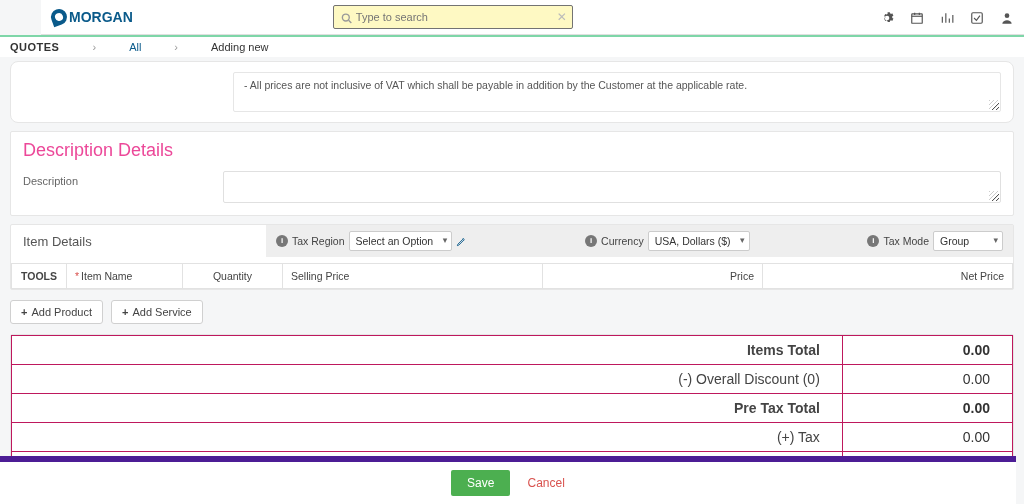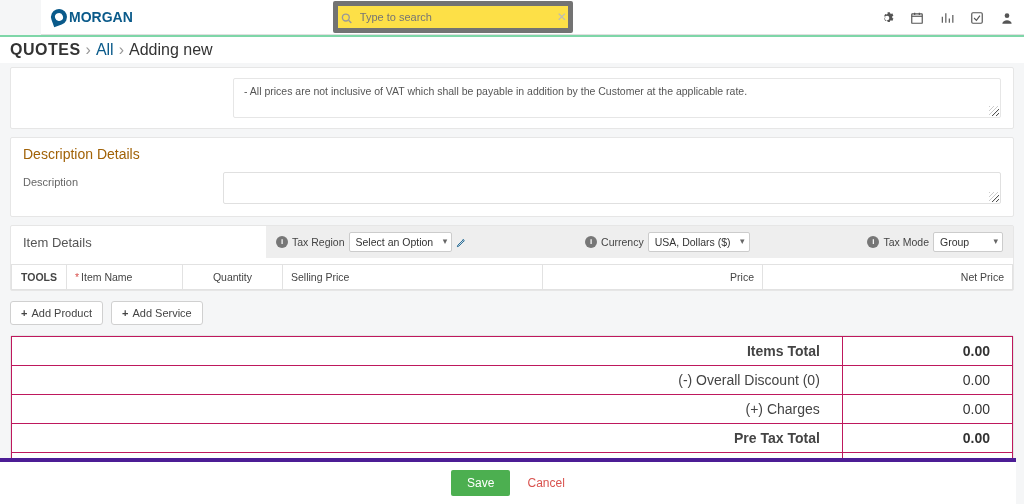--- a/index.html
+++ b/index.html
@@ -3,34 +3,34 @@
 <meta charset="utf-8">
 <style>
 * { margin:0; padding:0; box-sizing:border-box; font-family:Arial,Helvetica,sans-serif; }
 body { background:#f5f6f7; font-size:11px; color:#333; }
 .top-bar { background:#fff; height:35px; display:flex; align-items:center; padding:0 10px; border-bottom:1px solid #e0e0e0;margin-left:41px; }
 .logo { display:flex; align-items:center; color:#0a5a8a; font-weight:bold; font-size:14px; }
 .logo-mark { width:16px; height:16px; background:#0a5a8a; border-radius:50% 50% 50% 0; margin-right:2px; transform:rotate(-20deg); position:relative; }
 .logo-mark::after { content:""; position:absolute; width:8px; height:8px; background:#fff; border-radius:50%; top:4px; left:4px; }
 .search-wrap { margin-left:200px; position:relative; }
 .search-ico { position:absolute; left:8px; top:50%; transform:translateY(-50%); color:#999; font-size:11px; }
-.search-input { width:240px; padding:5px 22px 5px 22px; border:5px solid #737373; border-radius:2px; font-size:11px; background:#fde047; }
+.search-input { width:240px; padding:5px 22px 5px 22px; border:1px solid #737373; border-radius:2px; font-size:11px; background:#fef9c3; }
 .search-clear { position:absolute; right:6px; top:50%; transform:translateY(-50%); color:#bbb; font-size:12px; cursor:pointer; }
 .top-icons { margin-left:auto; display:flex; gap:16px; color:#555; font-size:14px; }
 .top-icons span { cursor:pointer; }
-.sub-bar { background:#fff; padding:4px 10px; font-size:16px; border-top:2px solid #7ed6a8; display:flex; align-items:center; }
+.sub-bar { background:#fff; padding:4px 10px; font-size:11px; border-top:2px solid #7ed6a8; display:flex; align-items:center;gap:28px; }
 .sub-bar .mod { font-weight:bold; color:#333; letter-spacing:0.5px; }
 .sub-bar .sep { margin:0 5px; color:#999; }
 .sub-bar a { color:#0a5a8a; }
 .page { padding:4px 10px 60px 10px; }
 .panel { background:#fff; border:1px solid #e6e6e6; border-radius:2px; margin-bottom:8px; }
-.panel-pad { padding:10px 12px; }
+.panel-pad { padding:10px 12px;border-radius:8px; }
 .terms-box { border:1px solid #e6e6e6; border-radius:2px; padding:6px 10px; font-size:10.5px; color:#555; margin-left:210px; min-height:40px; resize:both; overflow:auto; position:relative; }
 .terms-box .resize { position:absolute; right:1px; bottom:1px; width:10px; height:10px; background:repeating-linear-gradient(135deg,#ccc 0 1px,transparent 1px 3px); }
-.section-title { font-size:14px; color:#a16207; padding:8px 12px 4px 12px; }
+.section-title { font-size:18px; color:#ec4899; padding:8px 12px 4px 12px; }
 .desc-row { display:flex; padding:6px 12px 12px 12px; align-items:flex-start; }
 .desc-label { width:200px; font-size:11px; color:#666; padding-top:4px; }
 .desc-field { flex:1; border:1px solid #e0e0e0; border-radius:2px; min-height:32px; position:relative; resize:both; overflow:auto; }
 .desc-field .resize { position:absolute; right:1px; bottom:1px; width:10px; height:10px; background:repeating-linear-gradient(135deg,#ccc 0 1px,transparent 1px 3px); }
 .item-header { display:flex; align-items:center; }
 .item-title { font-size:13px; color:#555; padding:8px 12px; width:255px; }
 .tax-strip { flex:1; background:#eee; display:flex; align-items:center; padding:6px 10px; gap:6px; }
 .tax-strip .grp { display:flex; align-items:center; gap:4px; }
 .tax-strip label { font-size:10.5px; color:#444; }
 .info-ico { display:inline-block; width:12px; height:12px; border-radius:50%; background:#777; color:#fff; font-size:8px; text-align:center; line-height:12px; font-weight:bold; }
@@ -48,21 +48,21 @@
 .tbl th.item { text-align:left; }
 .req { color:#d9534f; margin-right:2px; }
 .add-row { margin:10px 0; display:flex; gap:8px; }
 .btn-ghost { border:1px solid #d0d0d0; background:#fff; padding:5px 10px; font-size:11px; border-radius:3px; cursor:pointer; display:inline-flex; align-items:center; gap:4px; color:#444; }
 .btn-ghost .plus { font-weight:bold; }
 .totals { width:100%; border-collapse:collapse; }
 .totals tr td { border:1px solid #be185d; padding:6px 22px; font-size:14px; }
 .totals tr td:first-child { text-align:right; color:#444; width:83%; }
 .totals tr td:last-child { text-align:right; color:#333; width:17%;margin-top:44px; }
 .totals .bold td { font-weight:bold; }
-.footer-bar { position:fixed; left:0; right:8px; bottom:0; background:#fff; border-top:4px solid #4c1d95; padding:8px 0; text-align:center; }
+.footer-bar { position:fixed; left:0; right:8px; bottom:0; background:#fff; border-top:6px solid #4c1d95; padding:8px 0; text-align:center; }
 .btn-save { background:#4caf50; color:#fff; border:none; padding:6px 16px; border-radius:2px; font-size:12px; cursor:pointer; }
 .btn-cancel { color:#d9534f; margin-left:14px; cursor:pointer; font-size:12px; background:none; border:none; }
 svg { display:inline-block; vertical-align:middle; }
 </style>
 </head>
 <body>
 
 <div class="top-bar">
   <div class="logo">
     <span class="logo-mark"></span>
@@ -200,24 +200,20 @@
     <table class="totals">
       <tbody>
           <tr class="bold">
             <td>Items Total</td>
             <td>0.00</td>
           </tr>
       <tr>
             <td><span style="cursor:pointer;">(-) Overall Discount (0)</span></td>
             <td>0.00</td>
           </tr>
-      <tr>
-            <td><span style="cursor:pointer;">(+) Charges</span></td>
-            <td>0.00</td>
-          </tr>
       <tr class="bold">
             <td>Pre Tax Total</td>
             <td>0.00</td>
           </tr>
       <tr>
             <td>(+) Tax</td>
             <td>0.00</td>
           </tr>
       <tr>
             <td>(+) Taxes On Charges</td>

